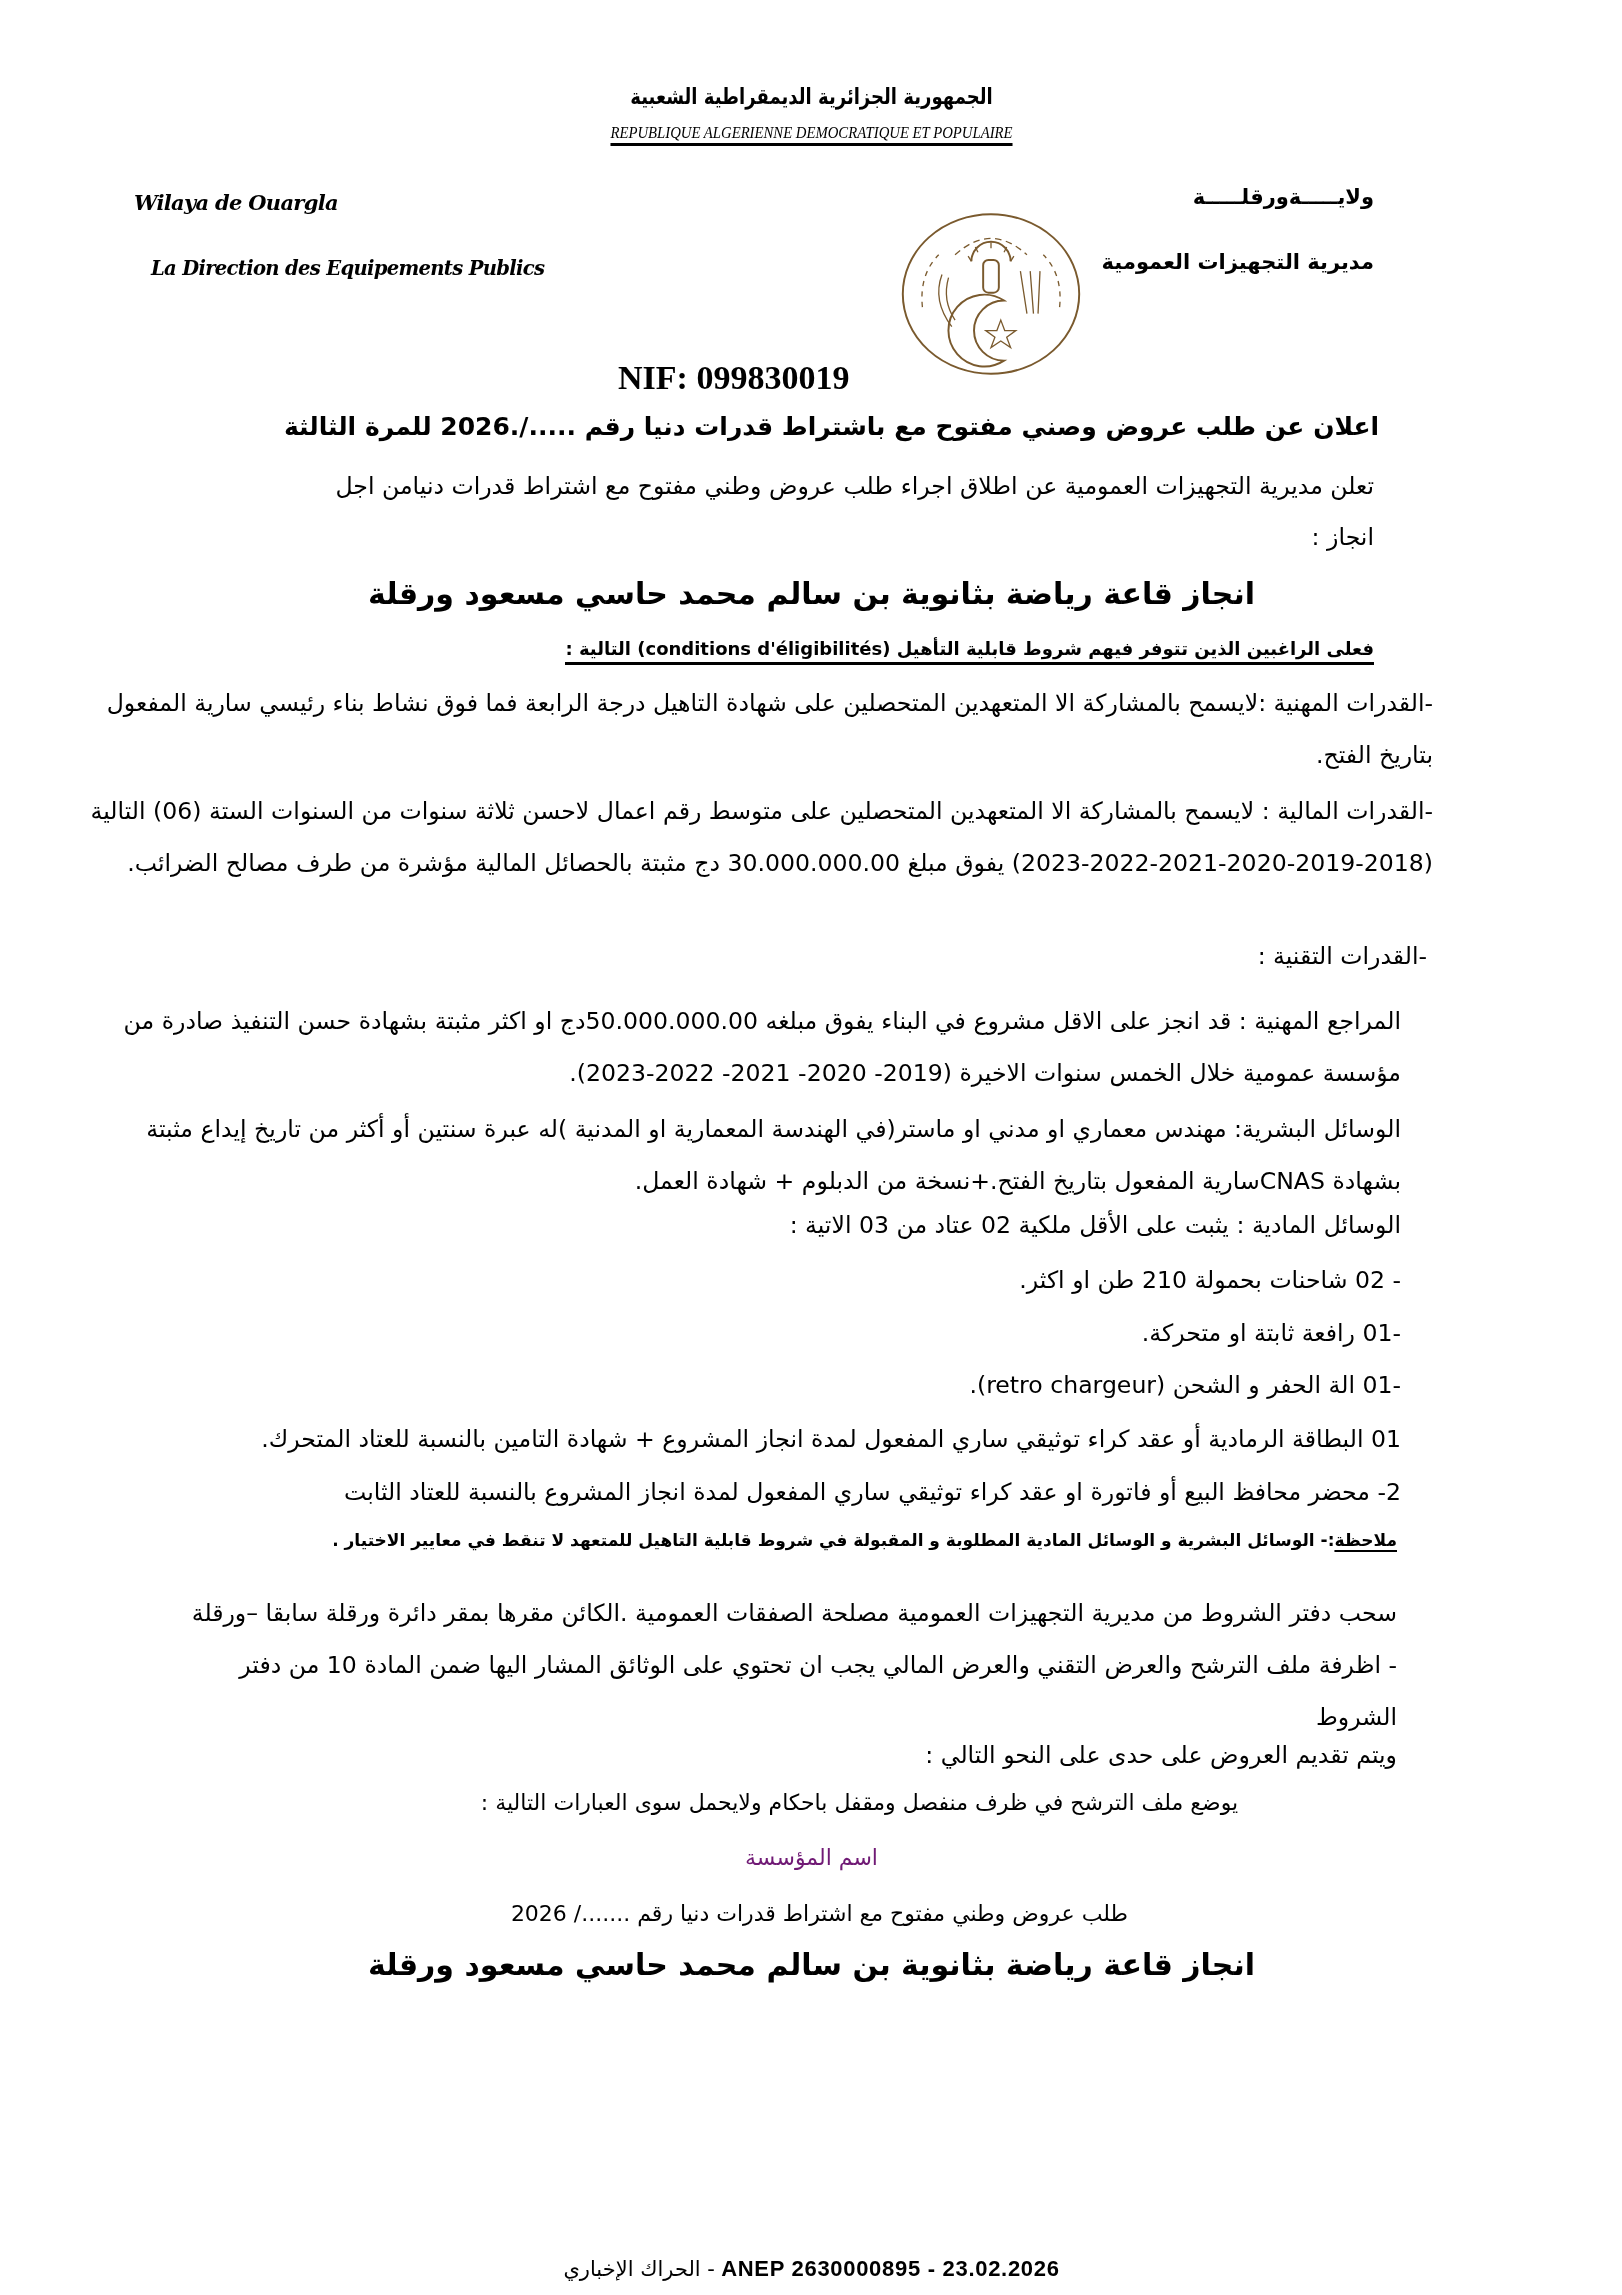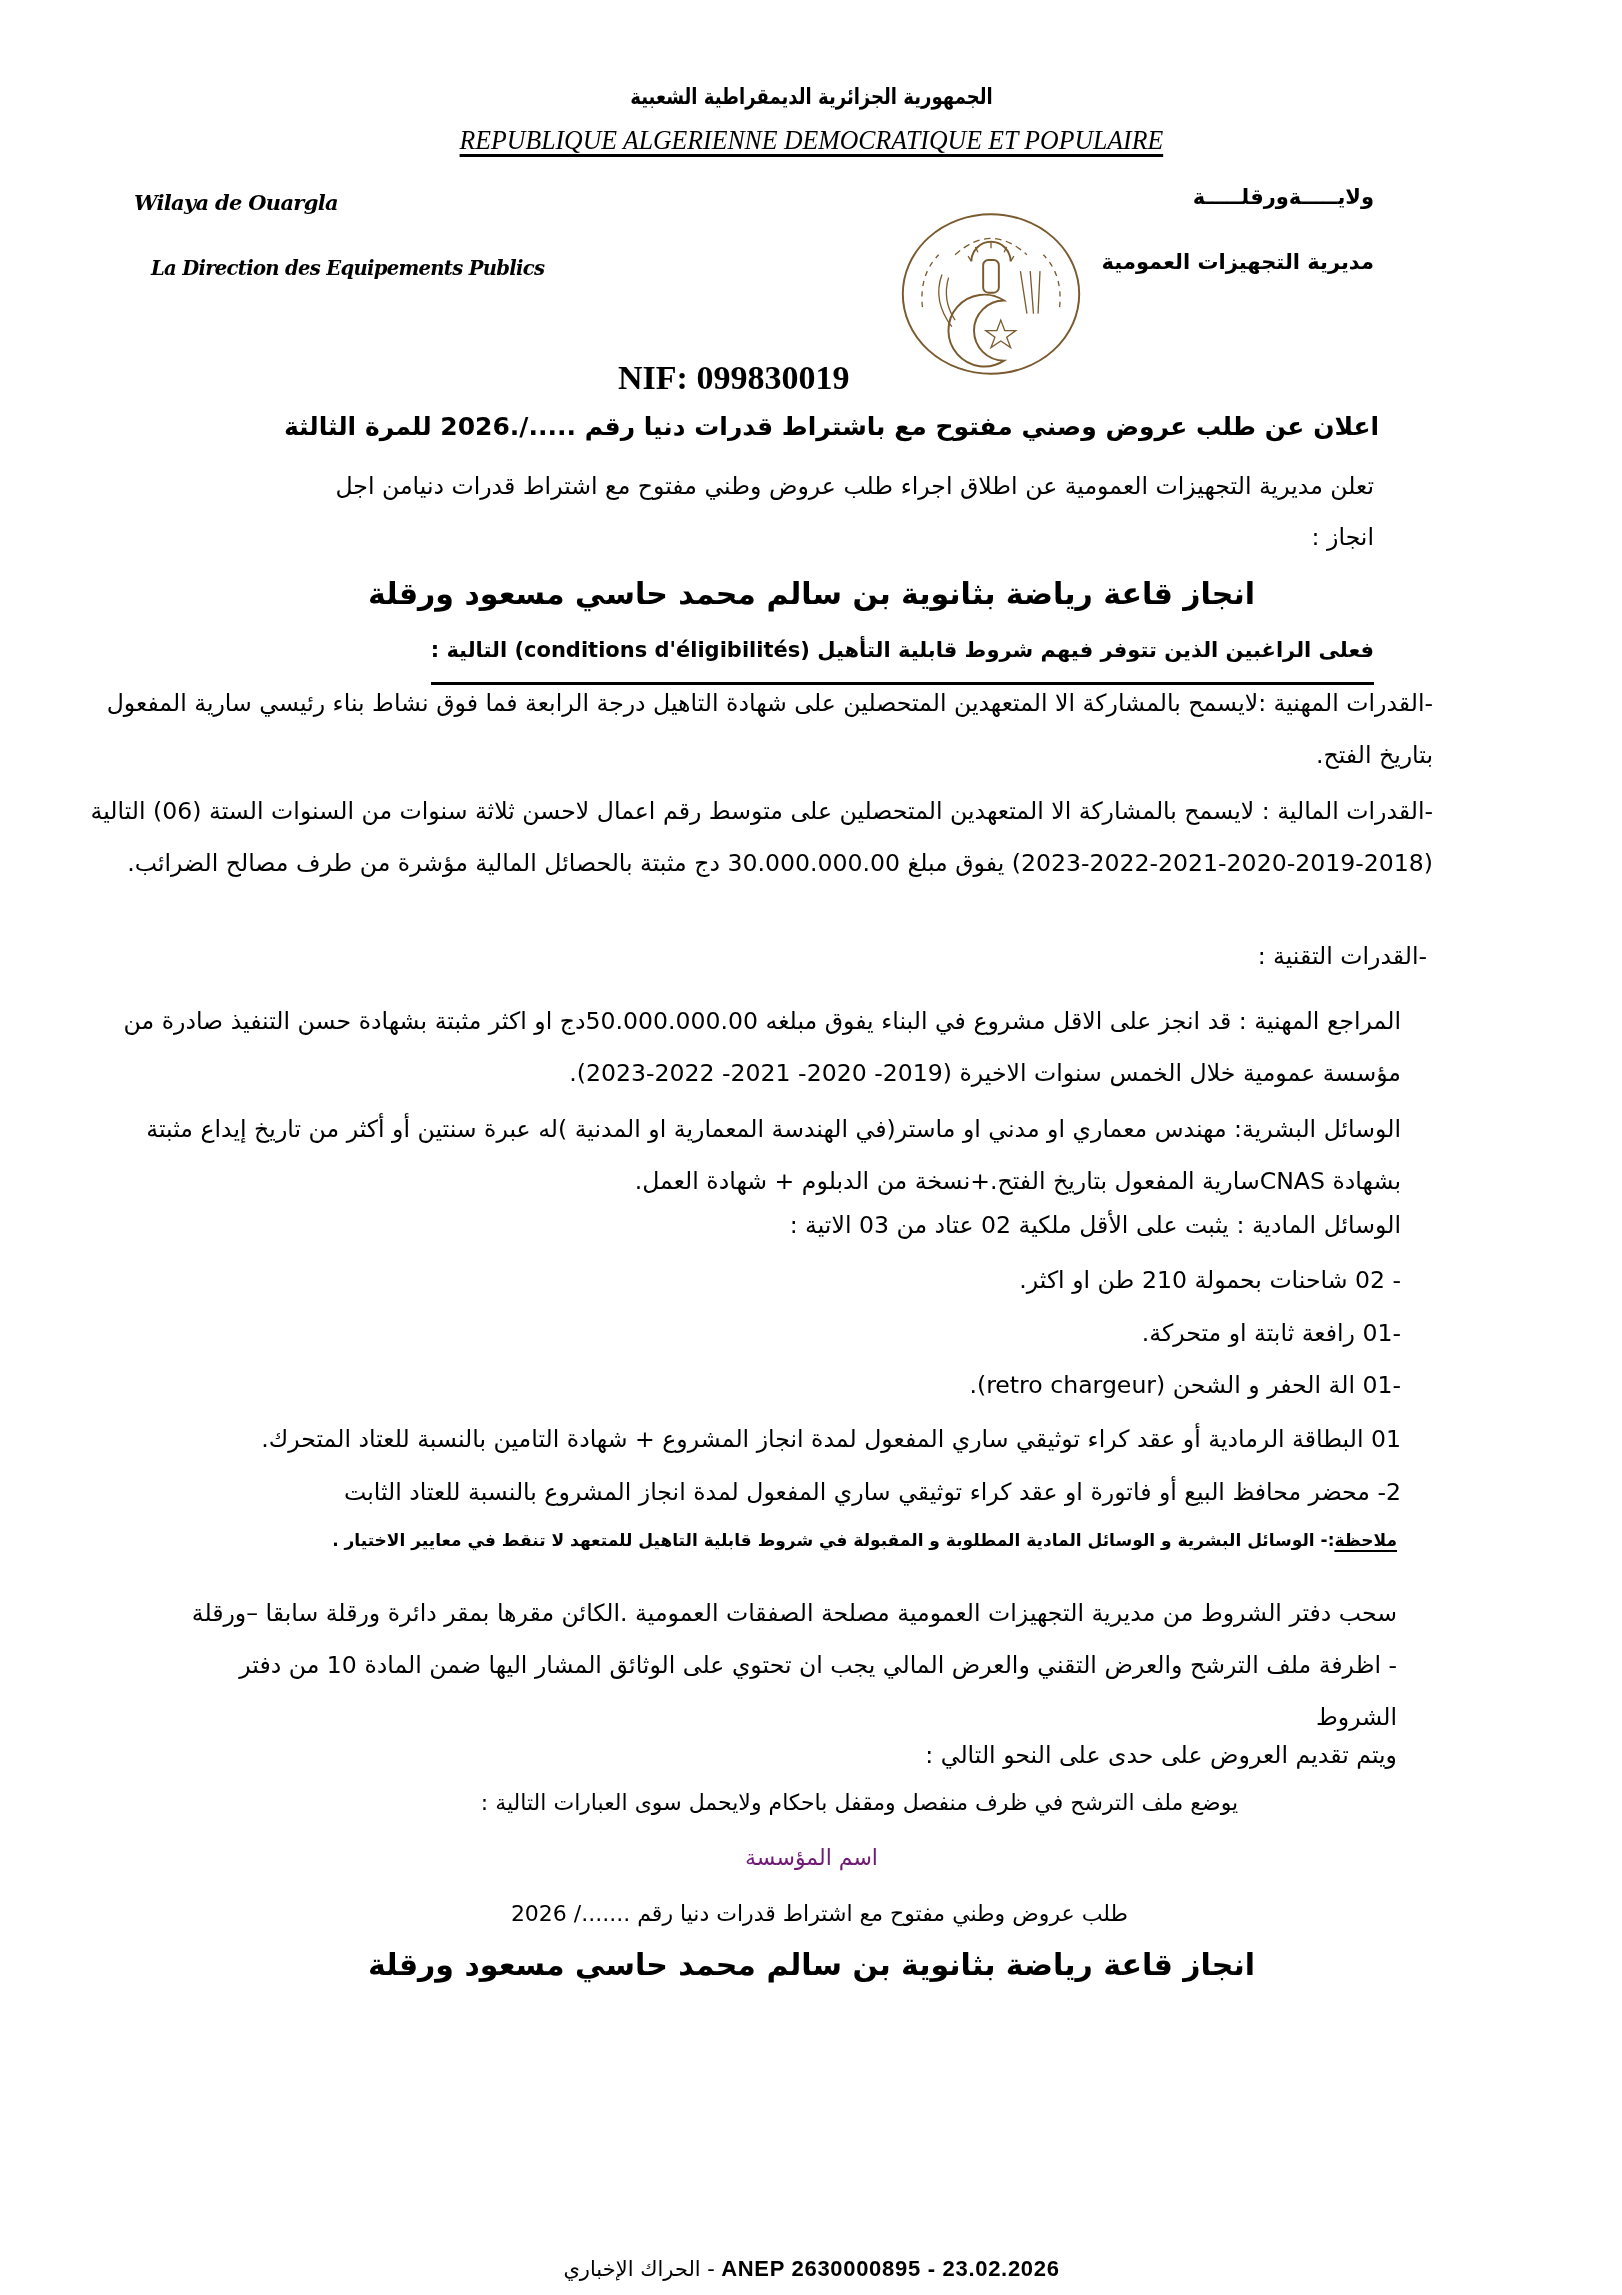--- a/index.html
+++ b/index.html
@@ -1,39 +1,39 @@
 <!DOCTYPE html>
 <html style="font-size:10.5px"><head>
 <meta charset="utf-8">
 <style>
   html, body { margin: 0; padding: 0; background: #ffffff; }
   body { width: 1623px; height: 2295px; position: relative; overflow: hidden; color: #000; font-family: "DejaVu Sans", sans-serif; }
   .abs { position: absolute; }
   .rtl { direction: rtl; unicode-bidi: plaintext; }
 
   #hdr-ar { top: 84px; left: 0; width: 1623px; text-align: center; font-family: "DejaVu Sans", sans-serif; font-weight: bold; font-size: 22px; transform: scaleX(0.82); }
-  #hdr-fr { top: 124px; left: 0; width: 1623px; text-align: center; font-family: "Liberation Serif", serif; font-style: italic; font-size: 28px; }
+  #hdr-fr { top: 124px; left: 0; width: 1623px; text-align: center; font-family: "Liberation Serif", serif; font-style: italic; font-size: 16px; }
   #hdr-fr span { text-decoration: underline; text-decoration-thickness: 2.6px; text-underline-offset: 5.2px; display: inline-block; transform: scaleX(0.92); }
 
   #wilaya-fr { top: 190px; left: 134px; font-family: "DejaVu Serif", serif; font-style: italic; font-weight: bold; font-size: 21px; letter-spacing: -0.7px; }
   #dir-fr { top: 257px; left: 151px; font-family: "DejaVu Serif", serif; font-style: italic; font-weight: bold; font-size: 19.6px; letter-spacing: -0.7px; }
   #wilaya-ar { top: 185px; right: 249px; font-weight: bold; font-size: 21px; }
   #dir-ar { top: 250px; right: 249px; font-weight: bold; font-size: 21px; }
 
   #seal { top: 209px; left: 893px; width: 196px; height: 170px; }
 
   #nif { top: 359px; left: 618px; font-family: "Liberation Serif", serif; font-weight: bold; font-size: 34px; width: 255px; overflow: hidden; white-space: nowrap; }
   #notice-title { top: 412px; left: 0; width: 1623px; text-align: center; font-weight: bold; font-size: 25px; padding-left: 20px; }
   .body-line { right: 249px; font-size: 23.6px; white-space: nowrap; }
   #intro1 { top: 472px; left: 196px; right: 249px; text-align: right; }
   #intro2 { top: 523px; }
 
   .project { left: 0; width: 1623px; text-align: center; font-weight: bold; font-size: 30px; }
   #project1 { top: 576px; }
-  #elig { top: 638px; right: 249px; font-weight: bold; font-size: 21px; border-bottom: 3.3px solid #000; padding-bottom: 20px; }
+  #elig { top: 638px; right: 249px; font-weight: bold; font-size: 18px; border-bottom: 3.3px solid #000; padding-bottom: 3px; }
 
   .para { right: 190px; left: 65px; font-size: 23.6px; line-height: 52px; text-align: right; white-space: normal; }
   #prof { top: 677px; }
   #fin { top: 785px; left: 62px; }
   #tech-h { top: 942px; right: 196px; font-size: 23.6px; }
   #refs { top: 995px; left: 98px; right: 222px; }
   #human { top: 1103px; left: 98px; right: 222px; }
   #mat-h { top: 1211px; right: 222px; font-size: 23.6px; }
   #mat1 { top: 1266px; right: 222px; font-size: 23.6px; }
   #mat2 { top: 1319px; right: 222px; font-size: 23.6px; }

